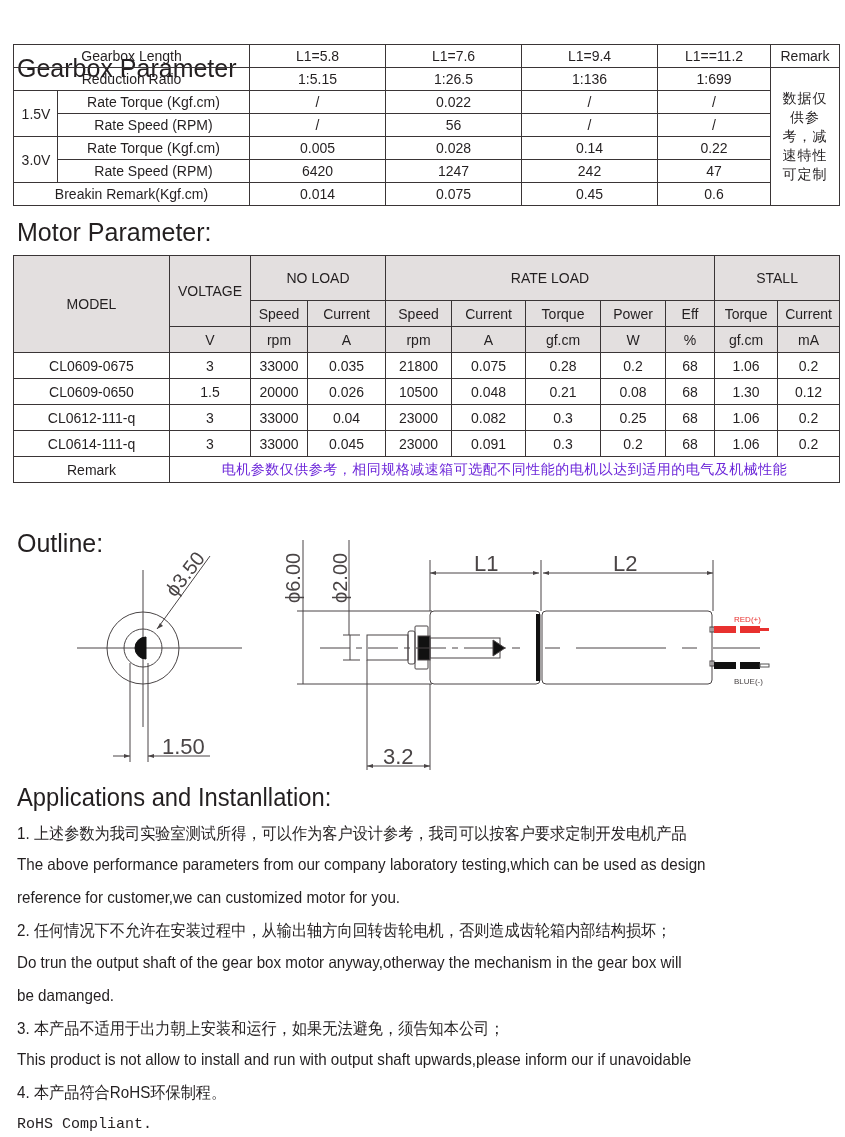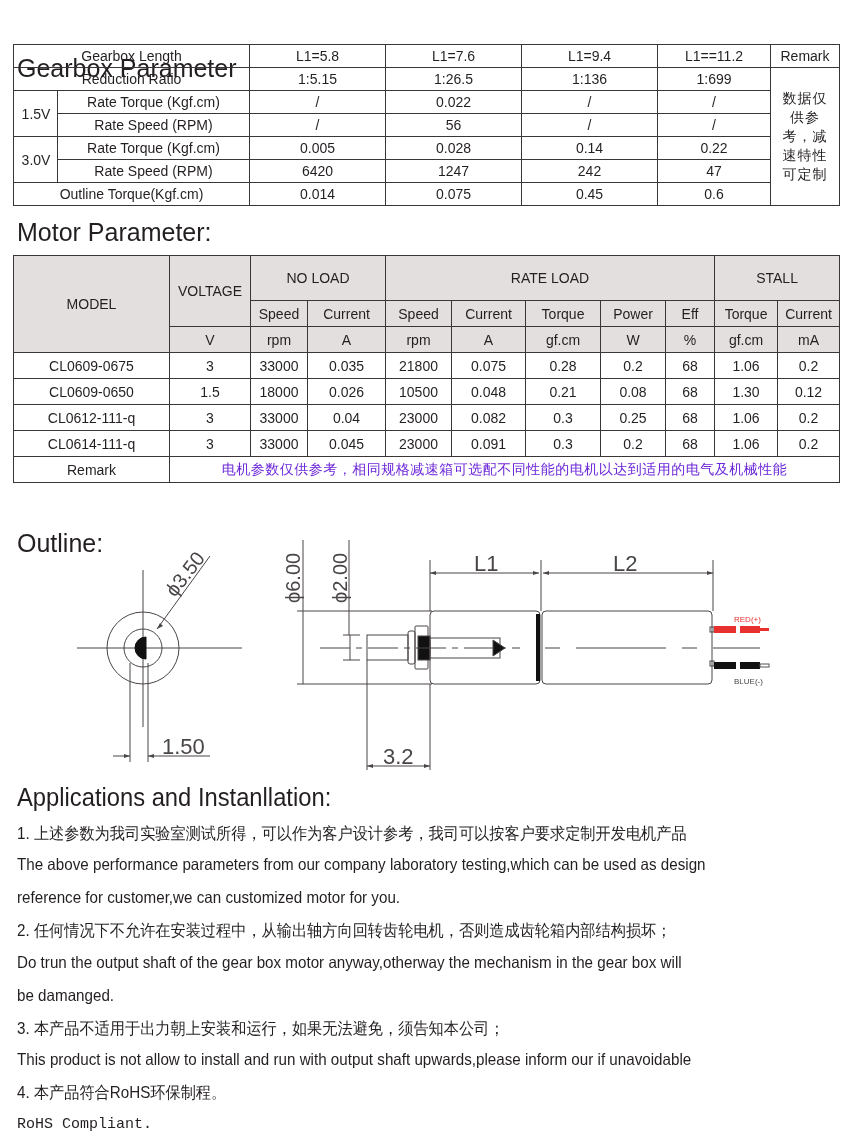--- a/index.html
+++ b/index.html
@@ -82,21 +82,21 @@
     <td>0.22</td>
   </tr>
   <tr>
     <td>Rate Speed (RPM)</td>
     <td>6420</td>
     <td>1247</td>
     <td>242</td>
     <td>47</td>
   </tr>
   <tr>
-    <td colspan="2">Outline Torque(Kgf.cm)</td>
+    <td colspan="2">Breakin Remark(Kgf.cm)</td>
     <td>0.014</td>
     <td>0.075</td>
     <td>0.45</td>
     <td>0.6</td>
   </tr>
 </tbody>
   </table>
 
 <h1 class="h" style="top:220px;">Motor Parameter:</h1>
 <table id="motor">
@@ -155,21 +155,21 @@
         <td>0.075</td>
         <td>0.28</td>
         <td>0.2</td>
         <td>68</td>
         <td>1.06</td>
         <td>0.2</td>
       </tr>
       <tr>
         <td>CL0609-0650</td>
         <td>1.5</td>
-        <td>18000</td>
+        <td>20000</td>
         <td>0.026</td>
         <td>10500</td>
         <td>0.048</td>
         <td>0.21</td>
         <td>0.08</td>
         <td>68</td>
         <td>1.30</td>
         <td>0.12</td>
       </tr>
       <tr>

